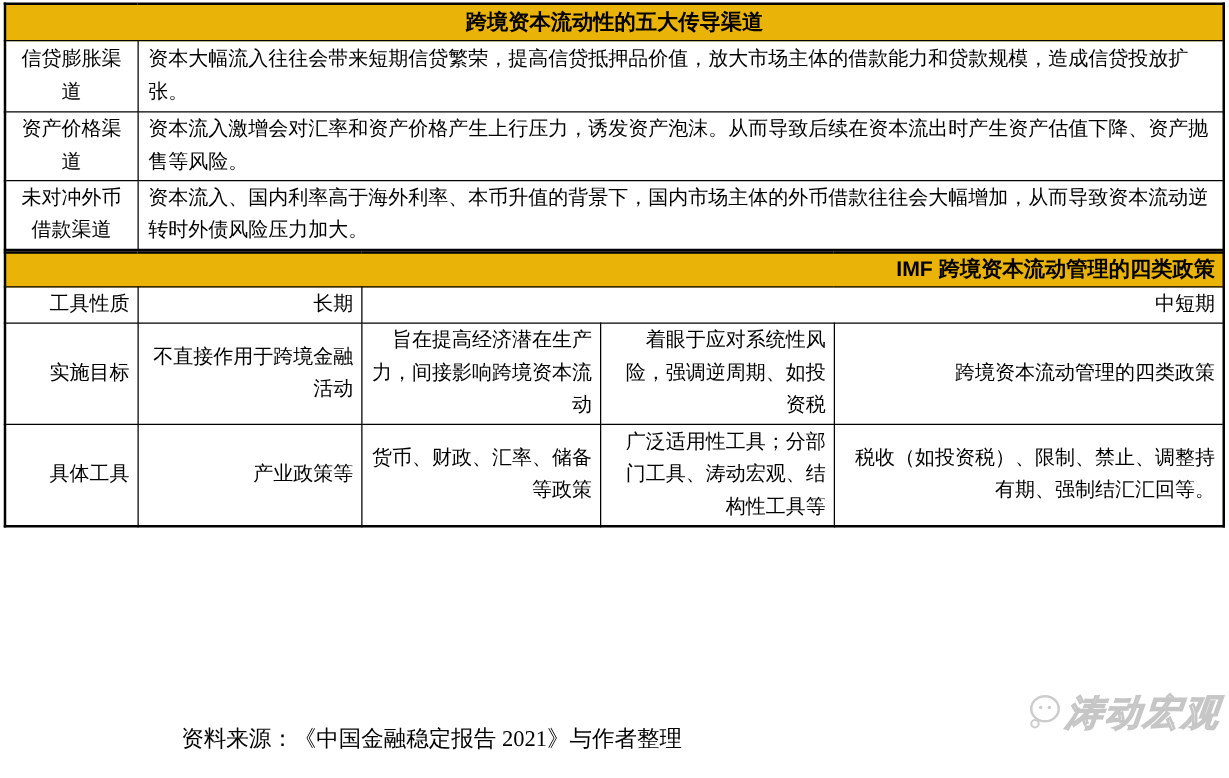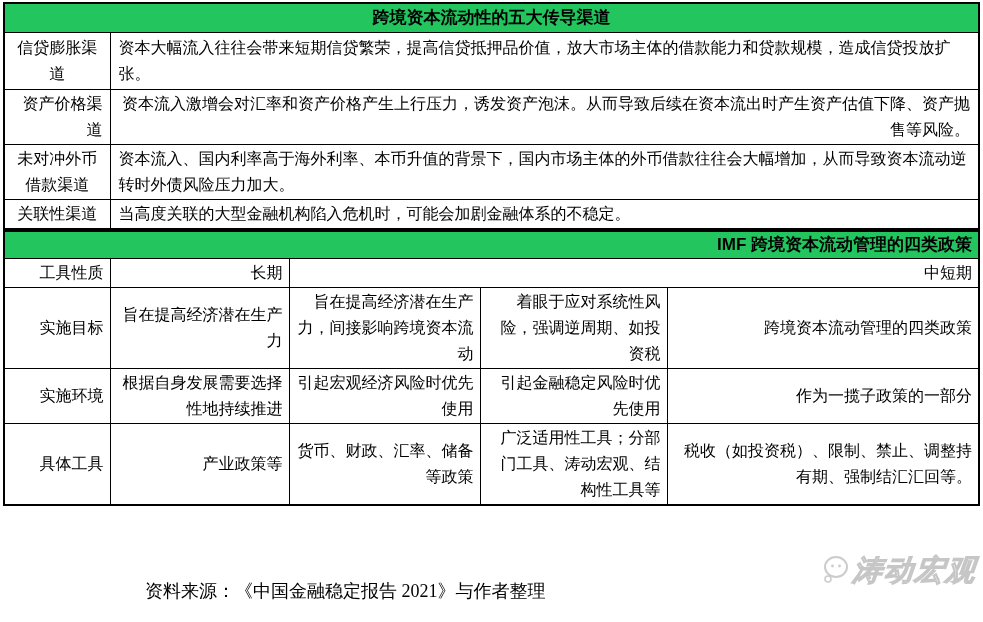--- a/index.html
+++ b/index.html
@@ -6,30 +6,30 @@
   body{
     width:983px;height:622px;background:#ffffff;position:relative;
     font-family:"Liberation Serif","DejaVu Serif",serif;color:#000;
     overflow:hidden;
   }
   .doc{position:absolute;top:2px;left:3px;width:977px;}
   table{border-collapse:collapse;width:100%;table-layout:fixed;border:2px solid #000;}
   td{border:1px solid #000;font-size:16px;line-height:26px;padding:1px 8px;vertical-align:middle;word-break:break-all;}
   
   .title-row td{
-    background:#22c55e;font-weight:bold;text-align:center;
+    background:#eab308;font-weight:bold;text-align:center;
     font-family:"Liberation Sans","DejaVu Sans",sans-serif;
     font-size:17px;line-height:24px;height:26px;padding:1px 4px;
   }
   
   .t1 col.c-label{width:106px;}
   .t1 .label{ text-align:center;padding:1px 7px;}
   .t1 .desc{text-align:left;}
   .t1 .r1 td{height:54px;}
-  .t1 .r2 td{height:51px;text-align:right;}
+  .t1 .r2 td{height:51px;}
   .t1 .r3 td{height:51px;margin-left:47px;}
   .t1 .r4 td{height:52px;}
   .t1 .r5 td{height:25px;}
   
   .t2 col.c0{width:106px;}
   .t2 col.c1{width:179px;}
   .t2 col.c2{width:191px;}
   .t2 col.c3{width:187px;}
   .t2 td{text-align:right;padding:1px 6px;}
   .t2 .title-row td{height:20px;}
@@ -81,24 +81,20 @@
       <td class="desc">资本大幅流入往往会带来短期信贷繁荣，提高信贷抵押品价值，放大市场主体的借款能力和贷款规模，造成信贷投放扩张。</td>
     </tr>
     <tr class="r2">
       <td class="label">资产价格渠道</td>
       <td class="desc">资本流入激增会对汇率和资产价格产生上行压力，诱发资产泡沫。从而导致后续在资本流出时产生资产估值下降、资产抛售等风险。</td>
     </tr>
     <tr class="r3">
       <td class="label">未对冲外币借款渠道</td>
       <td class="desc">资本流入、国内利率高于海外利率、本币升值的背景下，国内市场主体的外币借款往往会大幅增加，从而导致资本流动逆转时外债风险压力加大。</td>
     </tr>
-    <tr class="r5">
-      <td class="label">关联性渠道</td>
-      <td class="desc">当高度关联的大型金融机构陷入危机时，可能会加剧金融体系的不稳定。</td>
-    </tr>
   </tbody>
     </table>
 
   <table class="t2">
     <colgroup>
         <col class="c0">
         <col class="c1">
         <col class="c2">
         <col class="c3">
         <col>
@@ -107,31 +103,24 @@
         <tr class="title-row">
       <td colspan="5">IMF 跨境资本流动管理的四类政策</td>
     </tr>
     <tr class="rn">
       <td class="rowlabel">工具性质</td>
       <td>长期</td>
       <td colspan="3">中短期</td>
     </tr>
     <tr class="rg">
       <td class="rowlabel">实施目标</td>
-      <td>旨在提高经济潜在生产力</td>
+      <td>不直接作用于跨境金融活动</td>
       <td>旨在提高经济潜在生产力，间接影响跨境资本流动</td>
       <td>着眼于应对系统性风险，强调逆周期、如投资税</td>
       <td>跨境资本流动管理的四类政策</td>
-    </tr>
-    <tr class="re">
-      <td class="rowlabel">实施环境</td>
-      <td>根据自身发展需要选择性地持续推进</td>
-      <td>引起宏观经济风险时优先使用</td>
-      <td>引起金融稳定风险时优先使用</td>
-      <td>作为一揽子政策的一部分</td>
     </tr>
     <tr class="rt">
       <td class="rowlabel">具体工具</td>
       <td>产业政策等</td>
       <td>货币、财政、汇率、储备等政策</td>
       <td>广泛适用性工具；分部门工具、涛动宏观、结构性工具等</td>
       <td>税收（如投资税）、限制、禁止、调整持有期、强制结汇汇回等。</td>
     </tr>
   </tbody>
     </table>

